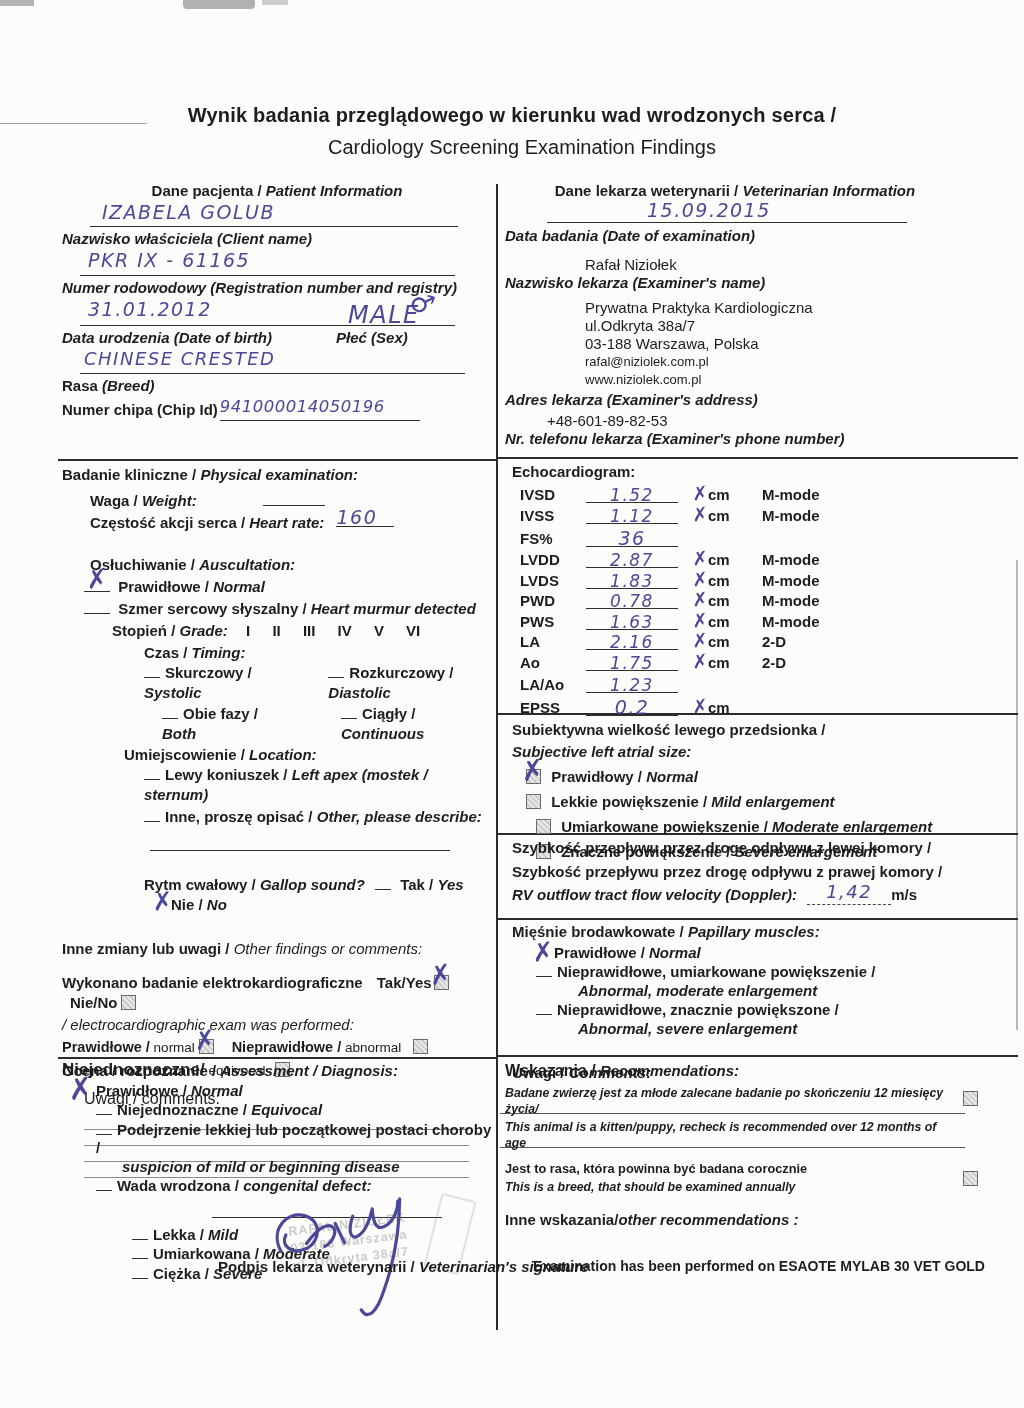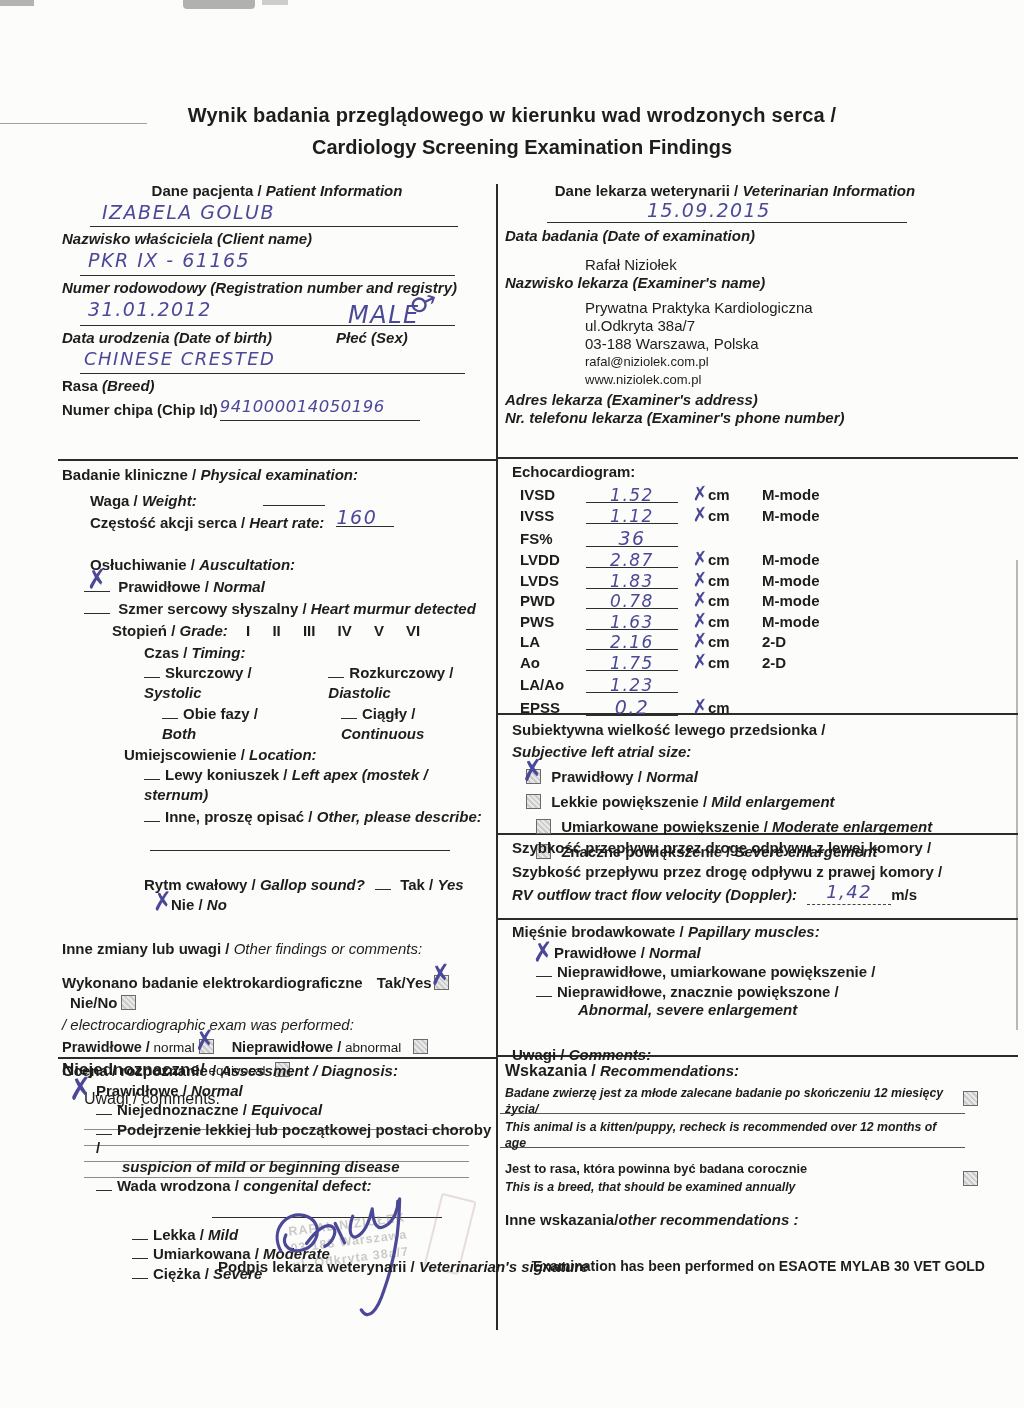--- a/index.html
+++ b/index.html
@@ -66,21 +66,21 @@
 <div class="page">
 
   <div class="abs" style="left:0;top:0;width:34px;height:6px;background:#777;opacity:.55;"></div>
   <div class="abs" style="left:183px;top:0;width:72px;height:9px;background:#666;opacity:.5;border-radius:0 0 4px 4px;"></div>
   <div class="abs" style="left:262px;top:0;width:26px;height:5px;background:#888;opacity:.4;"></div>
   <div class="abs grayline" style="left:1016px;top:560px;width:2px;height:470px;opacity:.6;"></div>
   <div class="abs grayline" style="left:0;top:123px;width:147px;opacity:.8;"></div>
 
   <div class="abs" style="left:0;top:104px;width:1024px;text-align:center;">
     <div style="font-weight:700;font-size:20px;letter-spacing:.2px;">Wynik badania przeglądowego w kierunku wad wrodzonych serca /</div>
-    <div style="font-weight:700;font-size:20px;margin-top:9px;padding-left:20px;">Cardiology Screening Examination Findings</div>
+    <div style="font-weight:400;font-size:20px;margin-top:9px;padding-left:20px;">Cardiology Screening Examination Findings</div>
   </div>
 
   <div class="divider" style="left:496px;top:184px;width:2px;height:1146px;"></div>
   <div class="ruleline" style="left:58px;top:459px;width:438px;"></div>
   <div class="ruleline" style="left:498px;top:457px;width:520px;"></div>
   <div class="ruleline" style="left:498px;top:713px;width:520px;"></div>
   <div class="ruleline" style="left:498px;top:833px;width:520px;"></div>
   <div class="ruleline" style="left:498px;top:918px;width:520px;"></div>
   <div class="ruleline" style="left:58px;top:1057px;width:438px;"></div>
   <div class="ruleline" style="left:498px;top:1055px;width:520px;"></div>
@@ -151,20 +151,21 @@
 
     <div style="margin:8px 0 0 80px;line-height:18px;">
       <div class="reg">Prywatna Praktyka Kardiologiczna</div>
       <div class="reg">ul.Odkryta 38a/7</div>
       <div class="reg">03-188 Warszawa, Polska</div>
       <div class="reg small">rafal@niziolek.com.pl</div>
       <div class="reg small">www.niziolek.com.pl</div>
     </div>
     <div class="en" style="margin-top:2px;">Adres lekarza (Examiner's address)</div>
 
+    <div class="reg" style="margin:4px 0 0 42px;">+48-601-89-82-53</div>
     <div class="en" style="margin-top:1px;">Nr. telefonu lekarza (Examiner's phone number)</div>
   </div>
 
   <div class="abs" style="left:62px;top:465px;width:432px;line-height:20px;">
     <div>
       <span class="pl">Badanie kliniczne /</span>
       <span class="en">Physical examination:</span>
     </div>
 
     <div style="margin:6px 0 0 28px;">
@@ -377,20 +378,21 @@
       <span class="pl">Mięśnie brodawkowate /</span>
       <span class="en">Papillary muscles:</span>
     </div>
     <div style="margin:2px 0 0 42px;position:relative;">
       <span class="xmark" style="position:absolute;left:-22px;top:8px;font-size:26px;">✗</span>
       <span class="pl">Prawidłowe /</span>
       <span class="en">Normal</span>
     </div>
     <div style="margin:1px 0 0 24px;">
       <span class="blank sm"></span><span class="pl">Nieprawidłowe, umiarkowane powiększenie /</span>
+      <div class="en" style="margin-left:42px;">Abnormal, moderate enlargement</div>
     </div>
     <div style="margin:1px 0 0 24px;">
       <span class="blank sm"></span><span class="pl">Nieprawidłowe, znacznie powiększone /</span>
       <div class="en" style="margin-left:42px;">Abnormal, severe enlargement</div>
     </div>
     <div style="margin:26px 0 0 0;">
       <span class="pl">Uwagi /</span>
       <span class="en">Comments:</span>
     </div>
   </div>

